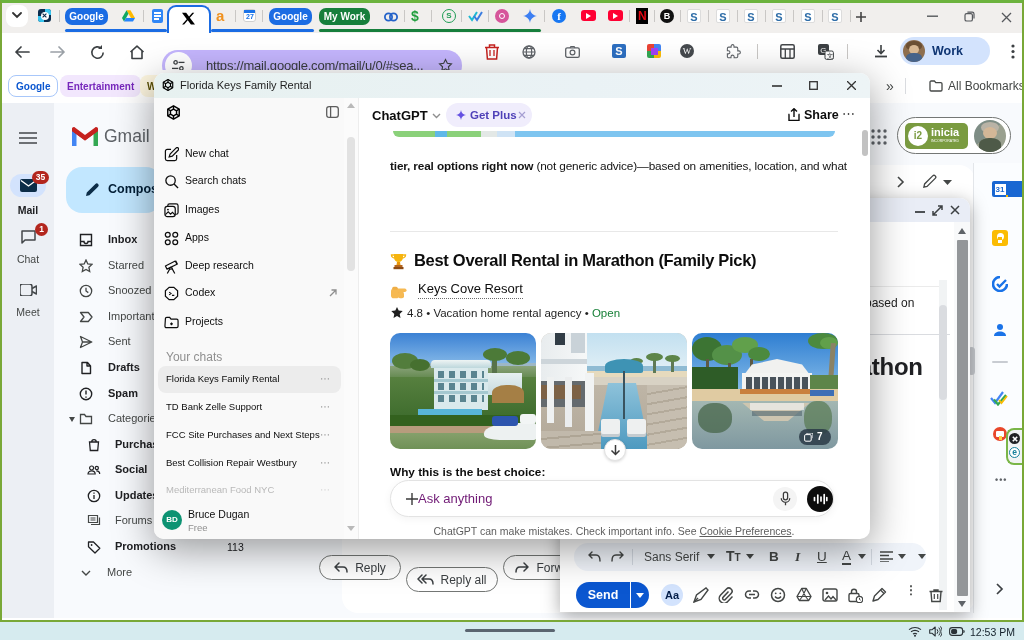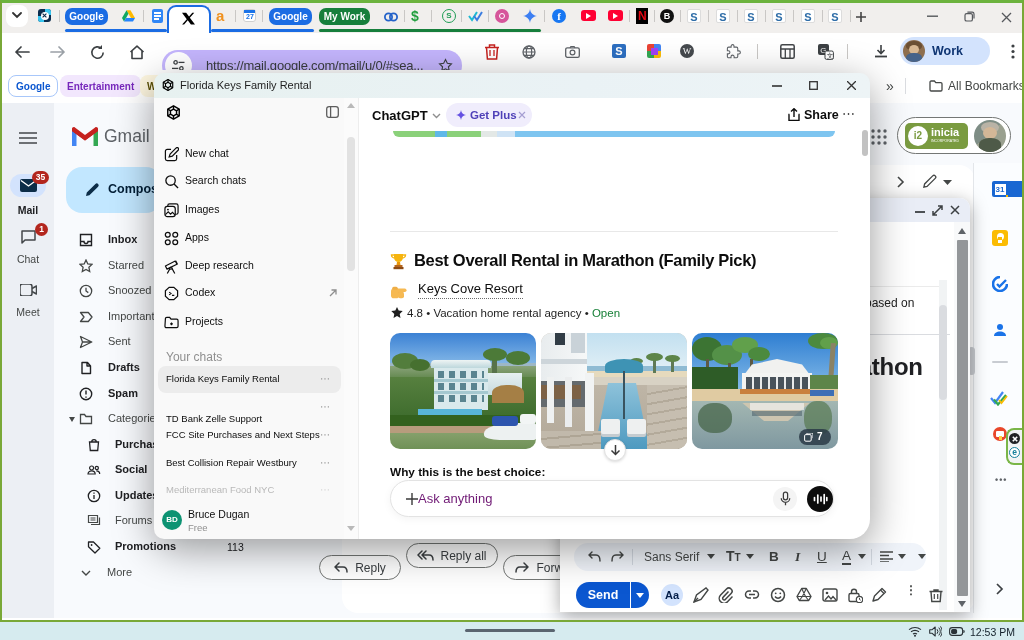--- a/index.html
+++ b/index.html
@@ -390,21 +390,21 @@
   <svg class="a" style="left:920px;top:71px" width="15" height="15" viewBox="0 0 16 16">
         <path d="M2 14l.8-3.4L11.4 2a1.9 1.9 0 0 1 2.7 2.7L5.4 13.2z" fill="none" stroke="#444746" stroke-width="1.4"></path>
       </svg>
   <svg class="a" style="left:941px;top:77px" width="9" height="6" viewBox="0 0 9 6">
         <path d="M0 0l4.5 5L9 0z" fill="#444746"></path>
       </svg>
 
   <div class="a rpill" style="left:317px;top:452px;width:82px"><svg width="14" height="11" viewBox="0 0 14 11" style="margin-right:7px">
           <path d="M5 1L1 5l4 4M1 5h8c2.7 0 4 1.5 4 5" stroke="#3c4043" stroke-width="1.5" fill="none" stroke-linecap="round" stroke-linejoin="round"></path>
         </svg>Reply</div>
-  <div class="a rpill" style="left:404px;top:440px;width:92px"><svg width="17" height="11" viewBox="0 0 17 11" style="margin-right:6px">
+  <div class="a rpill" style="left:404px;top:464px;width:92px"><svg width="17" height="11" viewBox="0 0 17 11" style="margin-right:6px">
           <path d="M5 1L1 5l4 4M9 1L5 5l4 4M5 5h7c2.7 0 4 1.5 4 5" stroke="#3c4043" stroke-width="1.5" fill="none" stroke-linecap="round" stroke-linejoin="round"></path>
         </svg>Reply all</div>
   <div class="a rpill" style="left:501px;top:452px;width:90px"><svg width="14" height="11" viewBox="0 0 14 11" style="margin-right:7px">
           <path d="M9 1l4 4-4 4M13 5H5C2.3 5 1 6.5 1 10" stroke="#3c4043" stroke-width="1.5" fill="none" stroke-linecap="round" stroke-linejoin="round"></path>
         </svg>Forward</div>
 
   <div class="a" style="left:971px;top:60px;width:49px;height:455px;background:#fbfdff"></div>
   <div class="a" style="left:971px;top:60px;width:1px;height:450px;background:#e3e6ea"></div>
   <div class="a" style="left:966px;top:244px;width:7px;height:28px;background:#c9ccd1;border-radius:4px"></div>
   <div id="sidepanel">
@@ -602,21 +602,21 @@
           <path d="M2 14l1.5-5L11 1.5 14.5 5 7 12.5 2 14z" fill="none" stroke="#444746" stroke-width="1.4" stroke-linejoin="round"></path>
           <path d="M9.5 3l3.5 3.5" stroke="#444746" stroke-width="1.2"></path>
         </g>
     <g id="i-trash">
           <path d="M3 4.5h10l-.8 10H3.8zM1.5 4.5h13M6 4.5V3h4v1.5" fill="none" stroke="#444746" stroke-width="1.4"></path>
           <path d="M6.3 7v5M9.7 7v5" stroke="#444746" stroke-width="1.2"></path>
         </g>
   </defs>
 </svg>
 
-<div class="a" id="cgpt" style="left:154px;top:73px;width:716px;height:466px;background:#fff;border-radius:20px;box-shadow:0 10px 40px rgba(0,0,0,.4)">
+<div class="a" id="cgpt" style="left:154px;top:73px;width:716px;height:466px;background:#fff;border-radius:10px;box-shadow:0 10px 40px rgba(0,0,0,.4)">
 
   <div class="a" style="left:0;top:0;width:716px;height:25px;background:linear-gradient(90deg,#e7f1f0,#eaf2f5 60%,#edf4f6);border-radius:10px 10px 0 0"></div>
   <svg class="a" style="left:7px;top:5px;width:14px;height:14px" viewBox="0 0 24 24">
         <use href="#i-oai"></use>
       </svg>
   <div class="a" style="left:26px;top:6px;font-size:11px;color:#1f1f1f">Florida Keys Family Rental</div>
   <svg class="a" style="left:618px;top:12px" width="10" height="2" viewBox="0 0 10 2">
         <path d="M0 1h10" stroke="#333" stroke-width="1.6"></path>
       </svg>
   <svg class="a" style="left:655px;top:8px" width="9" height="9" viewBox="0 0 9 9">
@@ -675,21 +675,21 @@
     <svg class="a sbi" style="top:242px" viewBox="0 0 16 16">
           <path d="M1.5 4A1.5 1.5 0 0 1 3 2.5h3l1.5 2h6A1.5 1.5 0 0 1 15 6v6a1.5 1.5 0 0 1-1.5 1.5h-11A1.5 1.5 0 0 1 1 12z" fill="none" stroke="#0d0d0d" stroke-width="1.3"></path>
           <path d="M8 8v3M6.5 9.5h3" stroke="#0d0d0d" stroke-width="1.2"></path>
         </svg>
         <div class="sbt a" style="top:242px">Projects</div>
   </div>
   <div class="a" style="left:12px;top:277px;font-size:12px;color:#8f8f8f">Your chats</div>
   <div class="a" style="left:4px;top:293px;width:183px;height:27px;background:#ececec;border-radius:8px"></div>
   <div class="a sbc" style="top:300px">Florida Keys Family Rental</div>
       <div class="a sbd" style="top:300px">⋯</div>
-  <div class="a sbc" style="top:340px">TD Bank Zelle Support</div>
+  <div class="a sbc" style="top:328px">TD Bank Zelle Support</div>
       <div class="a sbd" style="top:328px">⋯</div>
   <div class="a sbc" style="top:356px">FCC Site Purchases and Next Steps</div>
       <div class="a sbd" style="top:356px">⋯</div>
   <div class="a sbc" style="top:384px">Best Collision Repair Westbury</div>
       <div class="a sbd" style="top:384px">⋯</div>
   <div class="a sbc" style="top:411px;color:#b9b9b9">Mediterranean Food NYC</div>
       <div class="a sbd" style="top:411px;color:#d5d5d5">⋯</div>
   <div class="a" style="left:8px;top:437px;width:20px;height:20px;border-radius:50%;background:#0d9373;color:#fff;font-size:8px;font-weight:bold;text-align:center;line-height:20px">BD</div>
   <div class="a" style="left:34px;top:435px;font-size:10.5px;color:#0d0d0d">Bruce Dugan</div>
   <div class="a" style="left:34px;top:449px;font-size:9.5px;color:#8f8f8f">Free</div>
@@ -726,20 +726,21 @@
 
   <div class="a" style="left:239px;top:58px;width:442px;height:6px;border-radius:0 0 8px 8px;overflow:hidden">
     <div class="a" style="left:0;top:0;width:88px;height:6px;background:#8bd17a"></div>
     <div class="a" style="left:42px;top:0;width:12px;height:6px;background:#5fb8e8"></div>
     <div class="a" style="left:88px;top:0;width:16px;height:6px;background:#e3e8e6"></div>
     <div class="a" style="left:104px;top:0;width:18px;height:6px;background:#cfe3f5"></div>
     <div class="a" style="left:122px;top:0;width:320px;height:6px;background:#7ec5f0"></div>
   </div>
 
   <div class="a" style="left:236px;top:84px;width:460px;font-size:11.8px;line-height:18.5px;color:#141414;letter-spacing:-0.15px;white-space:nowrap">
+    <div><b>tier, real options right now</b> (not generic advice)—based on amenities, location, and what</div>
   </div>
   <div class="a" style="left:236px;top:158px;width:448px;height:1px;background:#e8e8e8"></div>
 
   <svg class="a" style="left:236px;top:180px" width="17" height="17" viewBox="0 0 17 17">
         <path d="M4 1h9v3.5a4.5 4.5 0 0 1-9 0z" fill="#f6b40e"></path>
         <path d="M4 2H1.5a3 3 0 0 0 3 3M13 2h2.5a3 3 0 0 1-3 3" fill="none" stroke="#f6b40e" stroke-width="1.4"></path>
         <path d="M7 9h3l.5 3h-4z" fill="#e8960c"></path>
         <rect x="4.5" y="12" width="8" height="2" fill="#b5651d"></rect>
         <rect x="3.5" y="14" width="10" height="2.2" fill="#8c4a12"></rect>
       </svg>
@@ -893,20 +894,21 @@
           <rect x="4" y="1" width="5" height="9" rx="2.5" fill="none" stroke="#3a3a3a" stroke-width="1.5"></rect>
           <path d="M1.5 8a5 5 0 0 0 10 0M6.5 13v3.5" fill="none" stroke="#3a3a3a" stroke-width="1.5"></path>
         </svg>
     <div class="a" style="left:416px;top:5px;width:26px;height:26px;background:#0d0d0d;border-radius:50%">
       <svg class="a" style="left:5.5px;top:7px" width="15" height="12" viewBox="0 0 15 12">
             <path d="M1.5 4.5v3M4.8 2v8M8 4v4M11.2 1.5v9M13.8 4.5v3" stroke="#fff" stroke-width="1.7" stroke-linecap="round"></path>
           </svg>
     </div>
   </div>
 
+  <div class="a" style="left:204px;top:452px;width:512px;text-align:center;font-size:10.5px;color:#5d5d5d">ChatGPT can make mistakes. Check important info. See <span style="text-decoration:underline">Cookie Preferences</span>.</div>
 
   <div class="a" style="left:708px;top:57px;width:6px;height:26px;background:#c2c2c2;border-radius:3px"></div>
 </div>
 
 <div class="a" id="taskbar" style="left:0;top:622px;width:1024px;height:18px;background:#d6ebef">
   <div class="a" style="left:465px;top:7px;width:90px;height:2.5px;background:#5a6570;border-radius:2px"></div>
   <svg class="a" style="left:908px;top:4px" width="14" height="11" viewBox="0 0 14 11">
         <path d="M1 3.6a10 10 0 0 1 12 0M3 5.8a7 7 0 0 1 8 0M5 8a4 4 0 0 1 4 0" fill="none" stroke="#2a3237" stroke-width="1.1"></path>
         <circle cx="7" cy="9.8" r="1" fill="#2a3237"></circle>
       </svg>

